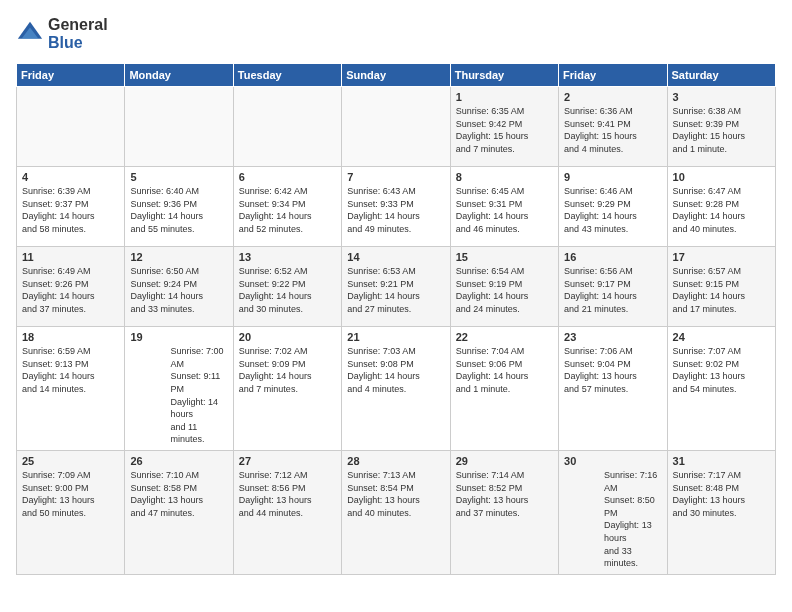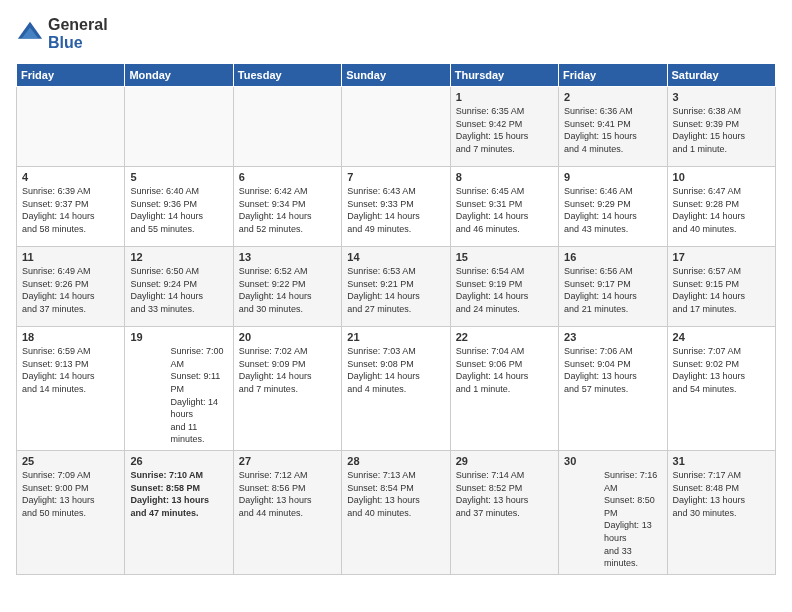--- a/index.html
+++ b/index.html
@@ -294,21 +294,21 @@
       <tr>
         <td>
           <div class="day-num">25</div>
           <div class="day-info" style="white-space: pre-line;">Sunrise: 7:09 AM
 Sunset: 9:00 PM
 Daylight: 13 hours
 and 50 minutes.</div>
         </td>
         <td>
           <div class="day-num">26</div>
-          <div class="day-info" style="white-space: pre-line; font-weight: bold;">Sunrise: 7:10 AM
+          <div class="day-info" style="white-space: pre-line;">Sunrise: 7:10 AM
 Sunset: 8:58 PM
 Daylight: 13 hours
 and 47 minutes.</div>
         </td>
         <td>
           <div class="day-num">27</div>
           <div class="day-info" style="white-space: pre-line;">Sunrise: 7:12 AM
 Sunset: 8:56 PM
 Daylight: 13 hours
 and 44 minutes.</div>

